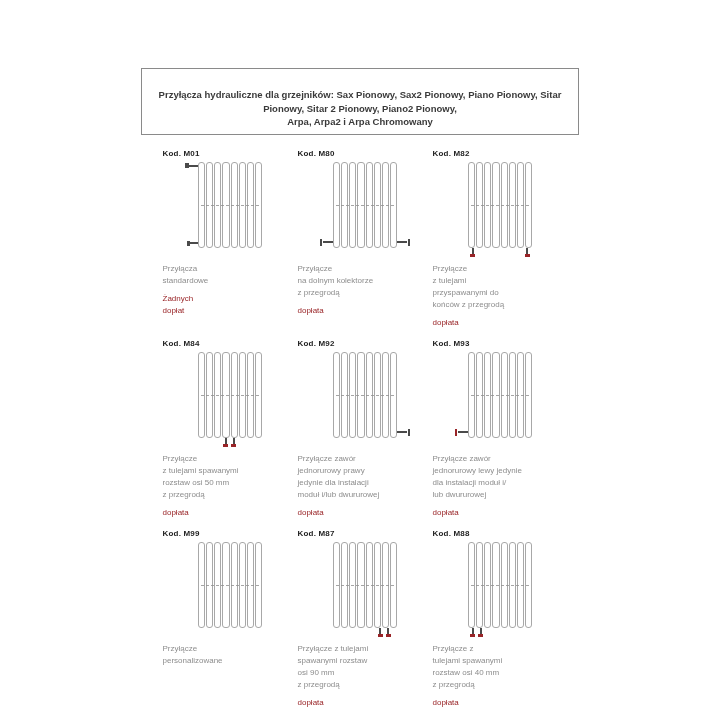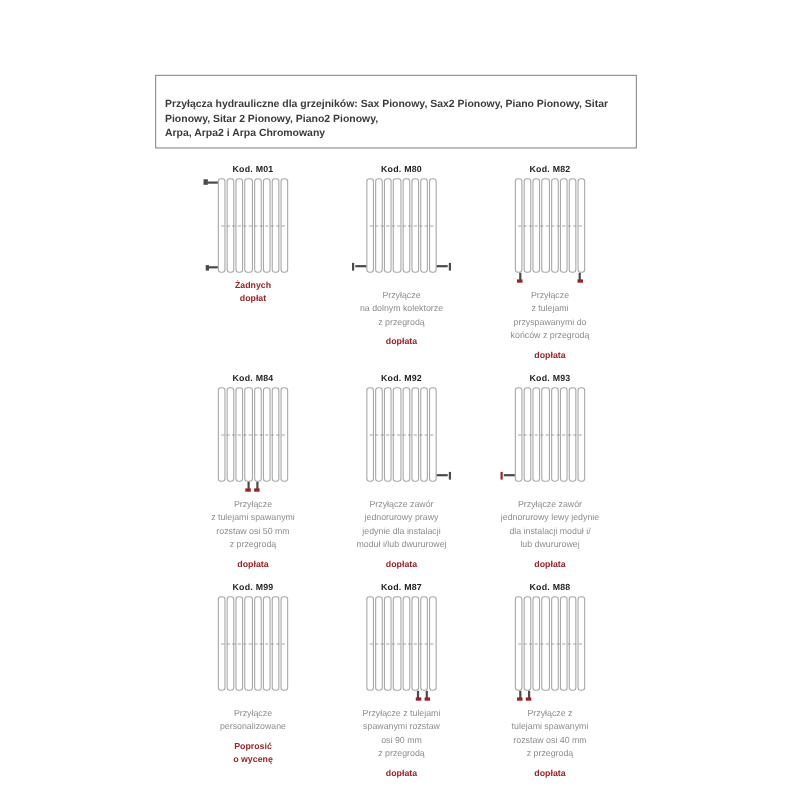--- a/index.html
+++ b/index.html
@@ -8,37 +8,38 @@
     font-family:"Liberation Sans", sans-serif;
     -webkit-font-smoothing:antialiased;
   }
   .page{position:relative;width:720px;height:720px;background:#ffffff;}
 
   .header-box{
     margin:68px auto 0;
     width:420px;
     border:1px solid #8a8a8a;
     padding:5px 8px;
+    text-align:center;
     font-size:9.5px;
     font-weight:bold;
     color:#3a3a3a;
     line-height:1.45;
     white-space:pre-line;
   }
 
   .grid{
     margin:14px auto 0;
     display:grid;
     grid-template-columns:repeat(3,135px);
     grid-auto-rows:190px;
     justify-content:center;
     transform:translateX(5px);
   }
 
-  .cell{ text-align:center; }
+  .cell{ }
 
   .code{
     font-size:8px;
     font-weight:bold;
     color:#1f1f1f;
     letter-spacing:0.2px;
   }
 
   .radiator{
     position:relative;
@@ -63,21 +64,21 @@
   .desc{
     margin-top:15px;
     font-size:8px;
     color:#8d8d8d;
     line-height:1.5;
     white-space:pre-line;
   }
   .price{
     margin-top:6px;
     font-size:8px;
-    font-weight:bold;
+    font-weight:normal;
     color:#992427;
     line-height:1.5;
     white-space:pre-line;
   }
 </style>
 </head>
 <body>
 
 <div class="page">
   <div class="header-box">
@@ -97,20 +98,22 @@
             <span class="tube"></span>
             <span class="tube"></span>
             <span class="tube"></span>
           </div>
       <div class="midline"></div>
     <div class="stub" style="left: -9px; top: 3px; width: 9px; height: 2px; background: rgb(74, 74, 74);"></div>
           <div class="stub" style="left: -13px; top: 1px; width: 4px; height: 5px; background: rgb(74, 74, 74);"></div>
           <div class="stub" style="left: -8px; bottom: 4px; width: 8px; height: 2px; background: rgb(74, 74, 74);"></div>
           <div class="stub" style="left: -11px; bottom: 2px; width: 3px; height: 5px; background: rgb(74, 74, 74);"></div>
         </div>
+    <div class="desc">Przyłącza
+standardowe</div>
     <div class="price">Żadnych
 dopłat</div>
   </div>
       <div class="cell">
     <div class="code">Kod. M80</div>
     <div class="radiator">
       <div class="tubes">
             <span class="tube"></span>
             <span class="tube"></span>
             <span class="tube"></span>
@@ -237,22 +240,20 @@
             <span class="tube"></span>
             <span class="tube"></span>
             <span class="tube"></span>
             <span class="tube"></span>
             <span class="tube"></span>
           </div>
       <div class="midline"></div>
     </div>
     <div class="desc">Przyłącze
 personalizowane</div>
-    <div class="price">Poprosić
-o wycenę</div>
   </div>
       <div class="cell">
     <div class="code">Kod. M87</div>
     <div class="radiator">
       <div class="tubes">
             <span class="tube"></span>
             <span class="tube"></span>
             <span class="tube"></span>
             <span class="tube"></span>
             <span class="tube"></span>

